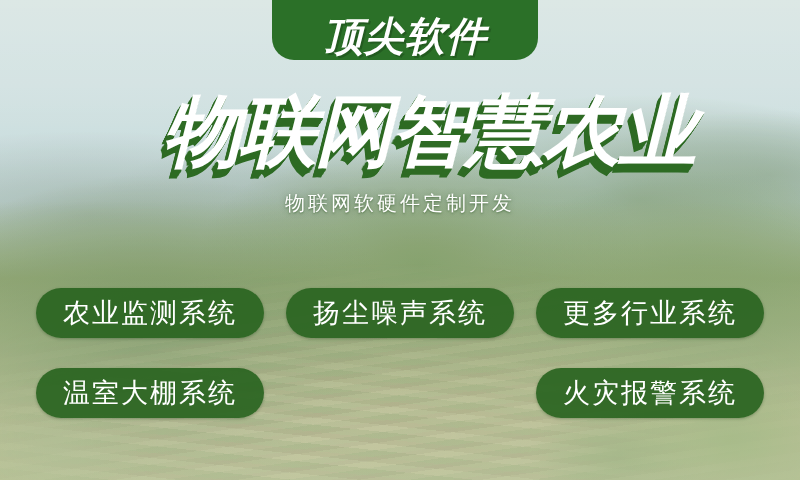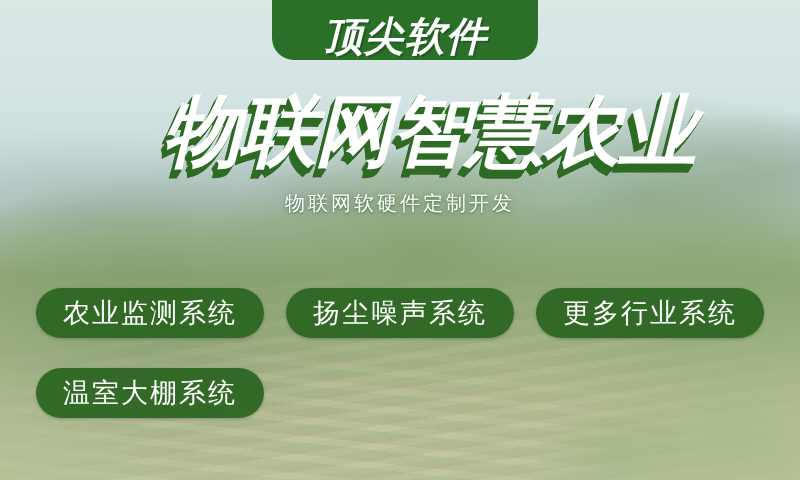--- a/index.html
+++ b/index.html
@@ -223,15 +223,18 @@
     </div>
     <div class="pill">
       <span class="pill-text">更多行业系统</span>
     </div>
   </div>
 
   <div class="pill-row" id="pill-row-2">
     <div class="pill">
       <span class="pill-text">温室大棚系统</span>
     </div>
+    <div class="pill">
+      <span class="pill-text">火灾报警系统</span>
+    </div>
   </div>
 
 </div>
 
 </body></html>

